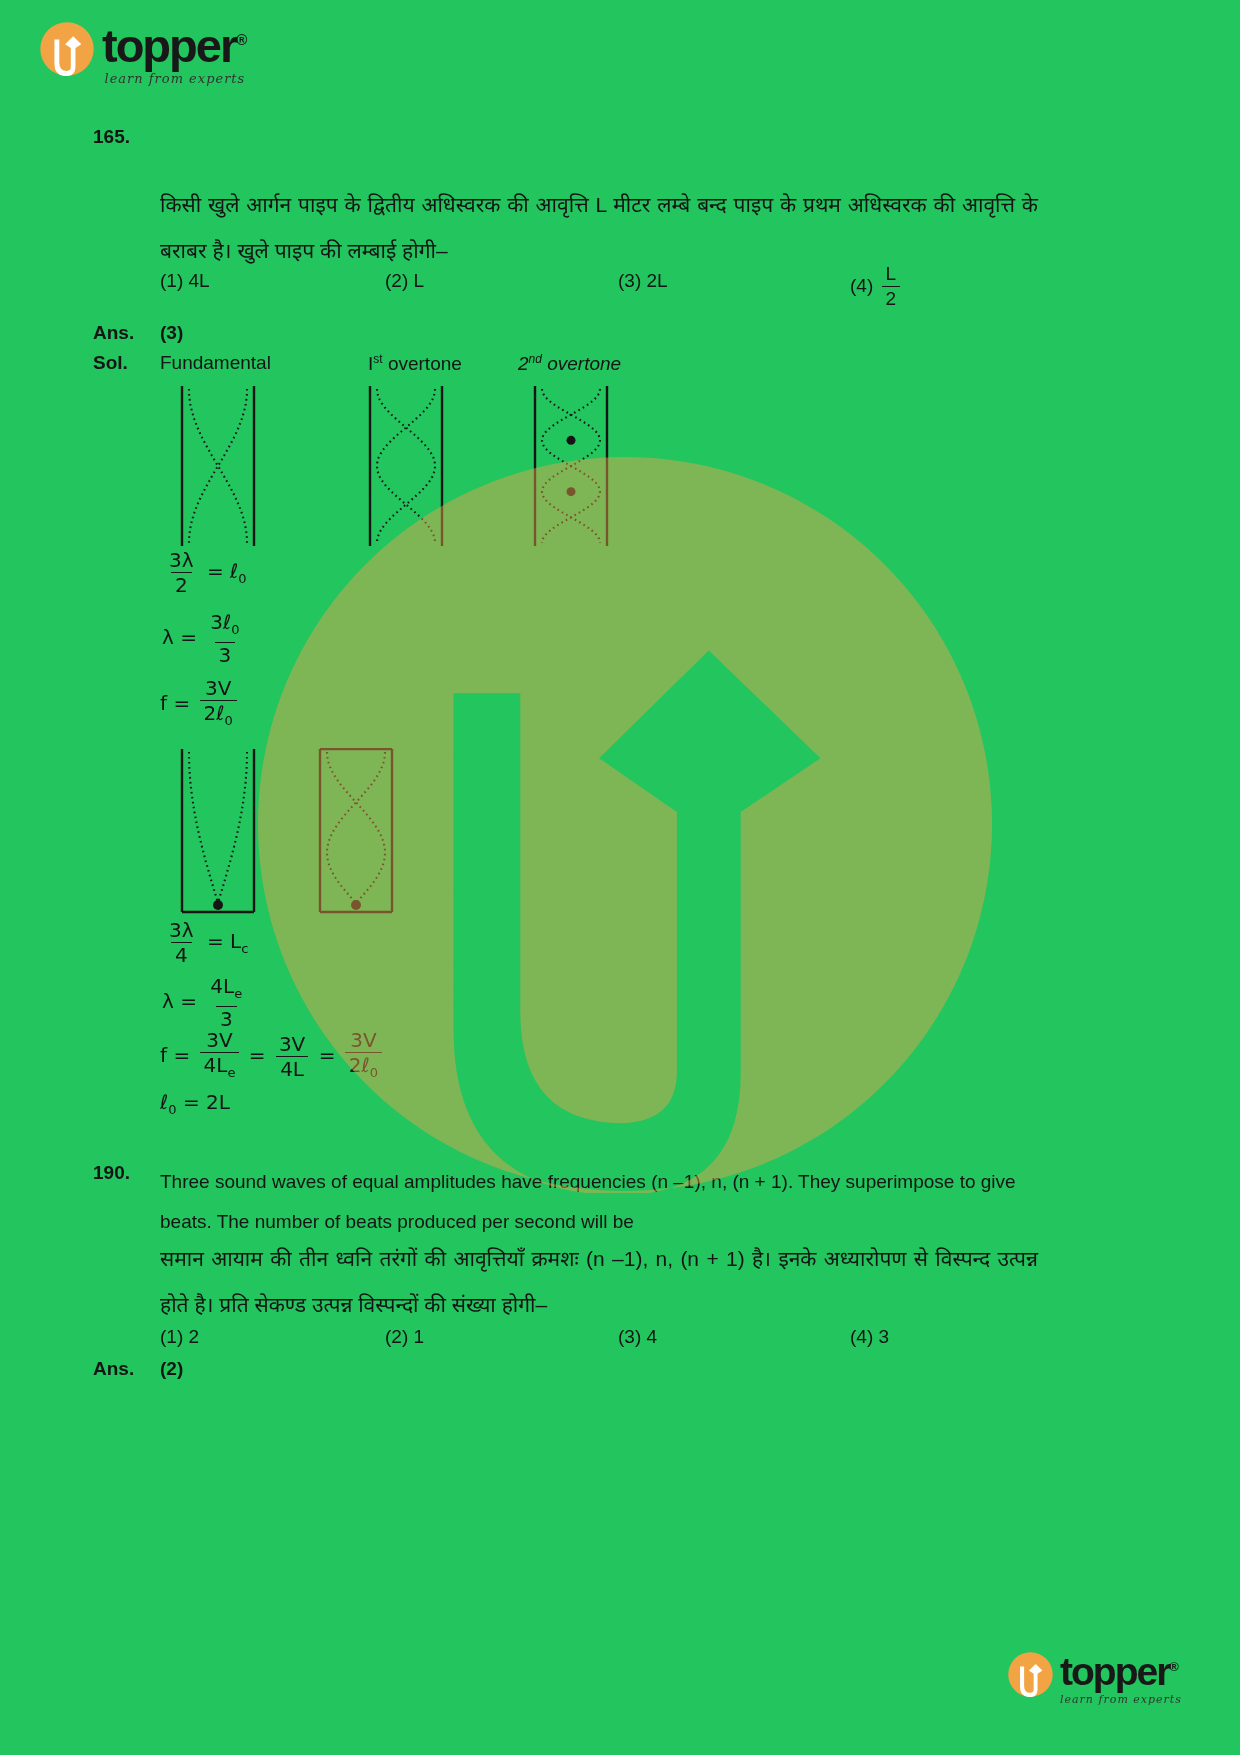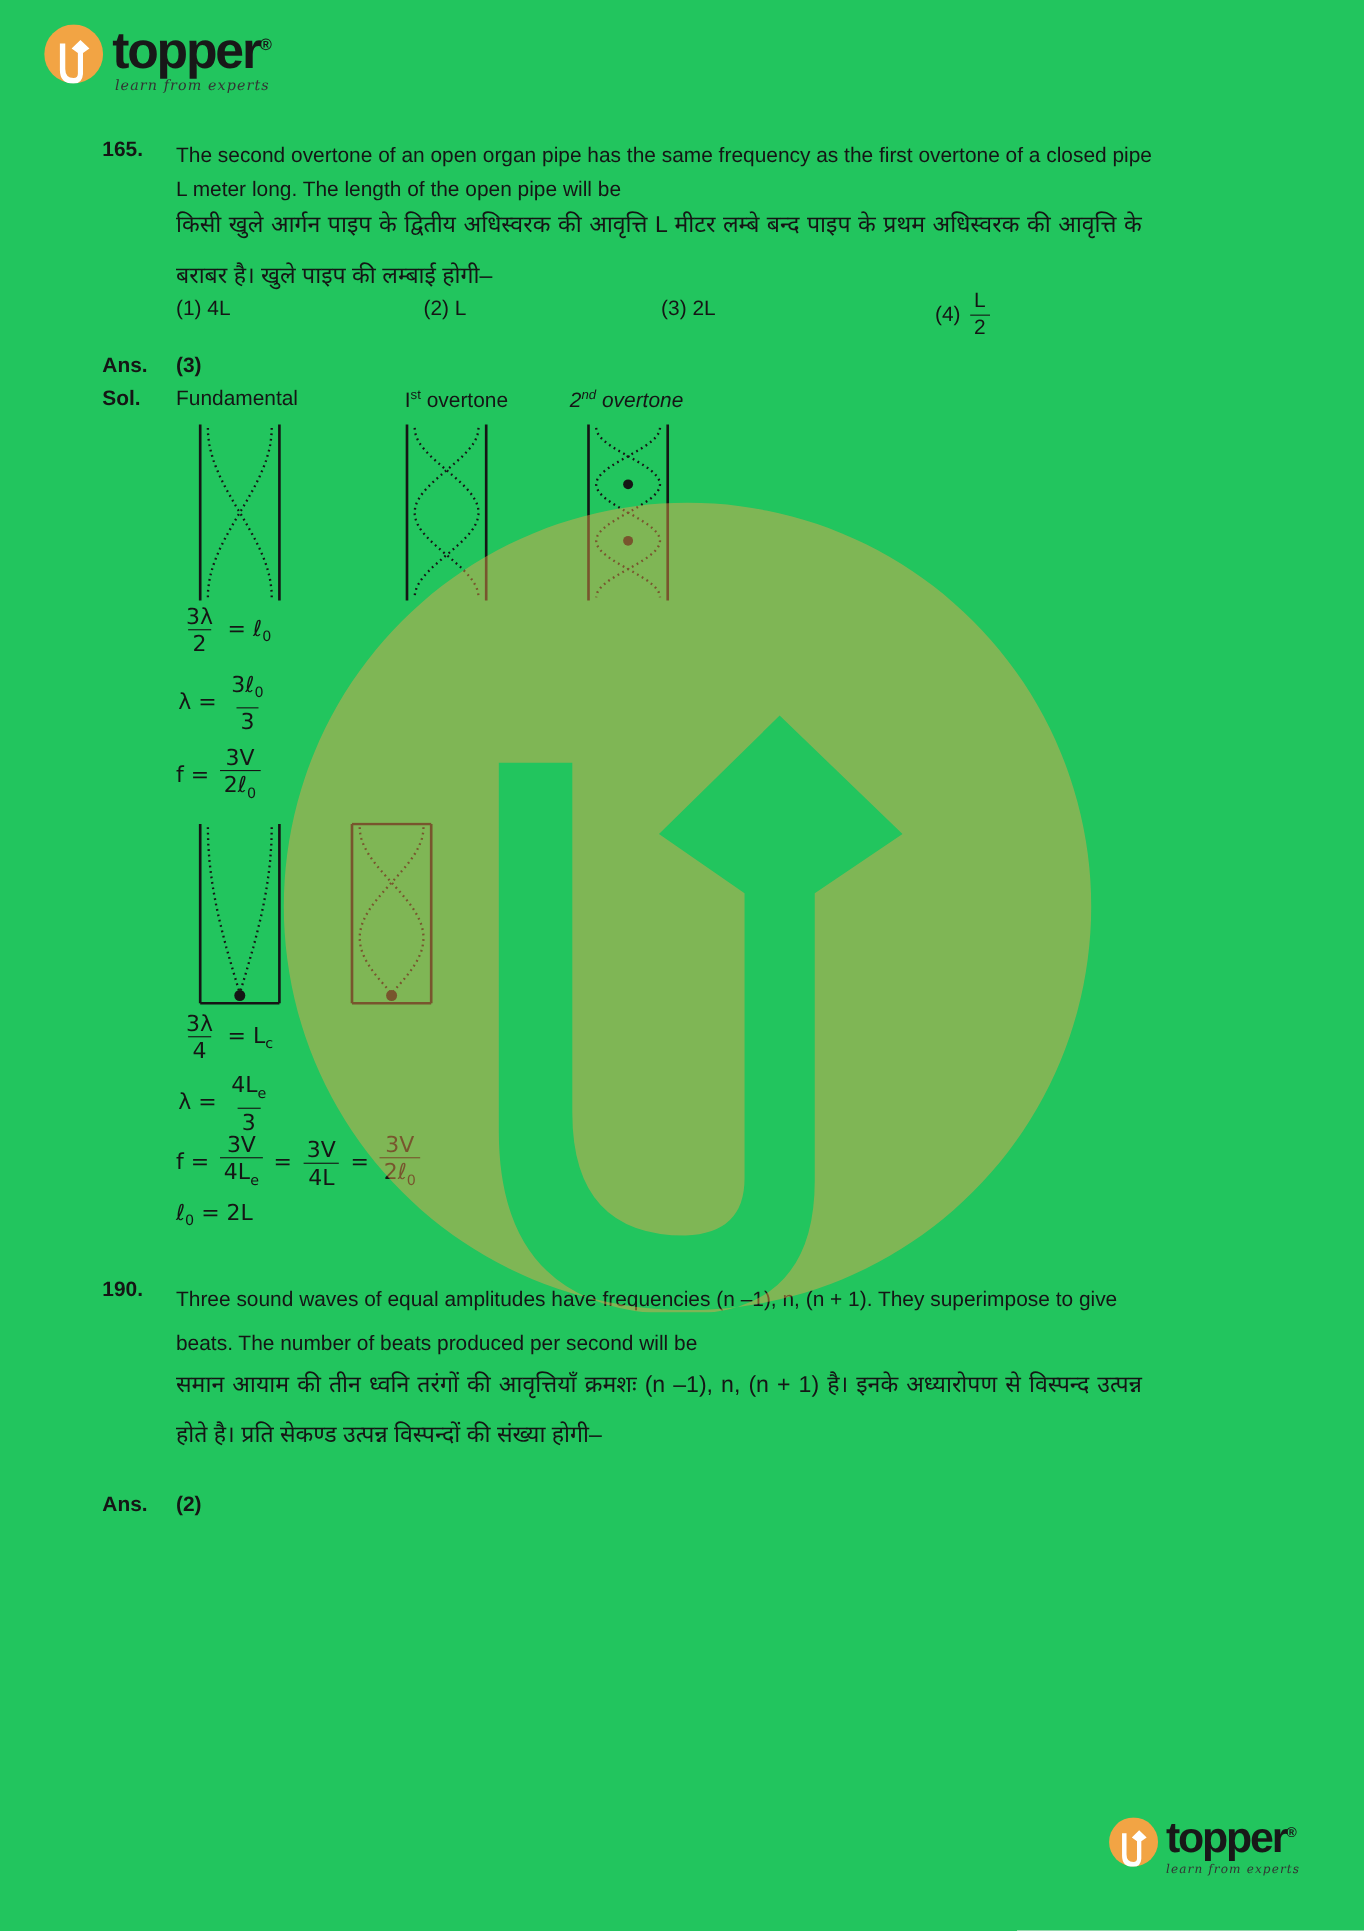--- a/index.html
+++ b/index.html
@@ -55,27 +55,26 @@
       <circle cx="370" cy="370" r="366" fill="#F2A444"></circle>
       <use href="#uglyph2" fill="#ffffff"></use>
     </svg>
     <div style="margin-left:8px;">
       <div class="word"><span>topper</span><span class="reg">®</span></div>
       <div class="tag">learn from experts</div>
     </div>
   </div>
 
   <div class="abs qnum" style="left:93px;top:126px;">165.</div>
-  <div class="abs en" style="left:160px;top:126px;width:892px;">The second overtone of an open organ pipe has the same frequency as the first overtone of a closed pipe L meter long. The length of the open pipe will be</div>
   <div class="abs hi" style="left:160px;top:182px;width:878px;">किसी खुले आर्गन पाइप के द्वितीय अधिस्वरक की आवृत्ति L मीटर लम्बे बन्द पाइप के प्रथम अधिस्वरक की आवृत्ति के बराबर है। खुले पाइप की लम्बाई होगी–</div>
 
   <div class="abs" style="left:0;top:262px;width:1240px;height:52px;">
     <span class="abs opt" style="left:160px;top:8px;">(1) 4L</span>
     <span class="abs opt" style="left:385px;top:8px;">(2) L</span>
-    <span class="abs opt" style="left:601px;top:8px;">(3) 2L</span>
+    <span class="abs opt" style="left:618px;top:8px;">(3) 2L</span>
     <span class="abs opt" style="left:850px;top:0;">(4) <span class="frac">
           <span class="fn">L</span>
           <span class="fd">2</span>
         </span></span>
   </div>
 
   <div class="abs lbl bold" style="left:93px;top:322px;">Ans.</div>
   <div class="abs lbl bold" style="left:160px;top:322px;">(3)</div>
 
   <div class="abs lbl bold" style="left:93px;top:352px;">Sol.</div>
@@ -152,20 +151,26 @@
       </span> = <span class="frac">
         <span class="fn">3V</span>
         <span class="fd">2ℓ<sub>0</sub></span>
       </span></div>
   <div class="abs eq" style="left:160px;top:1090px;">ℓ<sub>0</sub> = 2L</div>
 
   <div class="abs qnum" style="left:93px;top:1162px;">190.</div>
   <div class="abs en" style="left:160px;top:1162px;width:880px;line-height:40px;">Three sound waves of equal amplitudes have frequencies (n –1), n, (n + 1). They superimpose to give beats. The number of beats produced per second will be</div>
   <div class="abs hi" style="left:160px;top:1236px;width:878px;">समान आयाम की तीन ध्वनि तरंगों की आवृत्तियाँ क्रमशः (n –1), n, (n + 1) है। इनके अध्यारोपण से विस्पन्द उत्पन्न होते है। प्रति सेकण्ड उत्पन्न विस्पन्दों की संख्या होगी–</div>
 
+  <div class="abs" style="left:0;top:1326px;width:1240px;height:40px;">
+    <span class="abs opt" style="left:160px;top:0;">(1) 2</span>
+    <span class="abs opt" style="left:385px;top:0;">(2) 1</span>
+    <span class="abs opt" style="left:618px;top:0;">(3) 4</span>
+    <span class="abs opt" style="left:850px;top:0;">(4)  3</span>
+  </div>
 
   <div class="abs lbl bold" style="left:93px;top:1358px;">Ans.</div>
   <div class="abs lbl bold" style="left:160px;top:1358px;">(2)</div>
 
   <div class="abs logo ftr" style="left:1008px;top:1652px;">
     <svg class="mark" width="45" height="45" viewBox="0 0 740 740">
       <circle cx="370" cy="370" r="366" fill="#F2A444"></circle>
       <use href="#uglyph2" fill="#ffffff"></use>
     </svg>
     <div style="margin-left:7px;">

